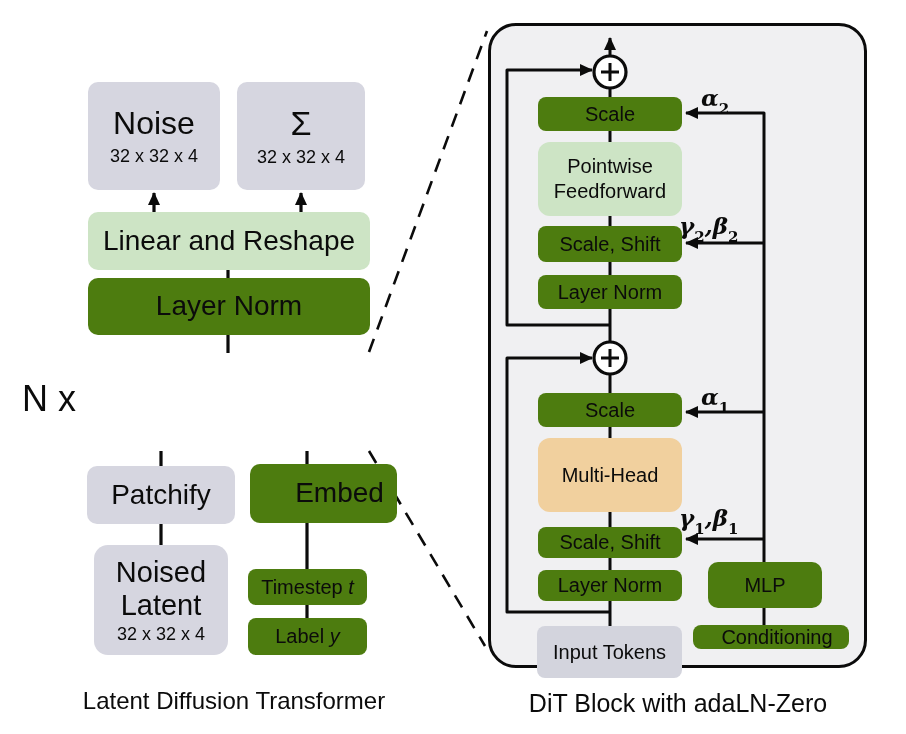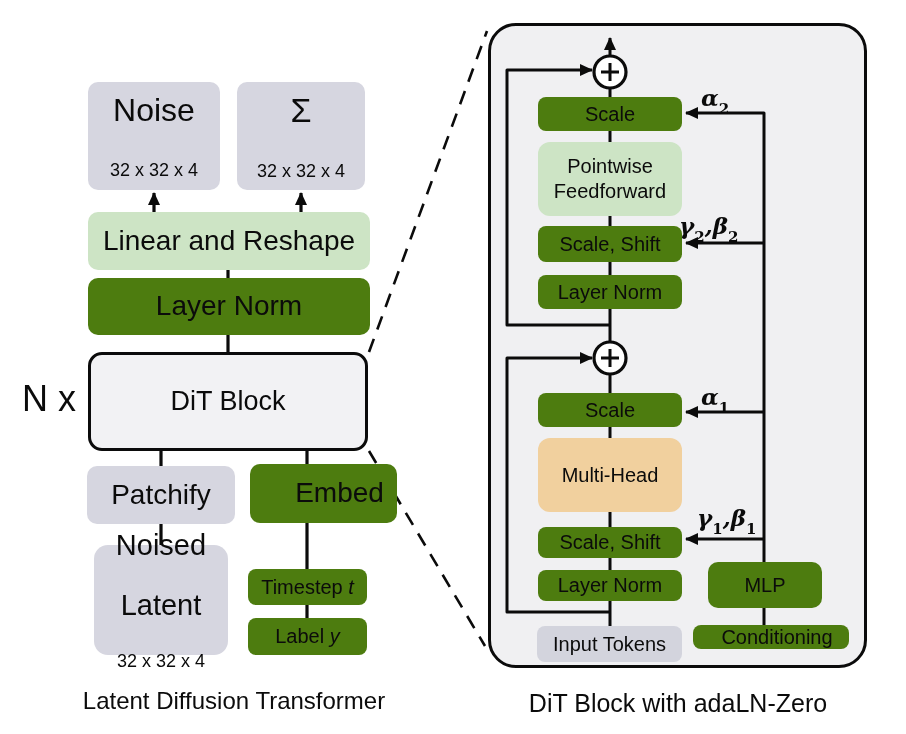--- a/index.html
+++ b/index.html
@@ -3,21 +3,21 @@
 <meta charset="utf-8">
 <style>
   html,body{margin:0;padding:0;background:#ffffff;}
   .stage{position:relative;width:906px;height:734px;background:#ffffff;overflow:hidden;
          font-family:"Liberation Sans",sans-serif;color:#0b0b0b;}
   .wires{position:absolute;left:0;top:0;pointer-events:none;}
   .box{position:absolute;display:flex;flex-direction:column;align-items:center;justify-content:center;
        border-radius:10px;text-align:center;line-height:1.15;}
   .blue{background:#4d7c0f;}
   .green{background:#cde4c5;}
-  .gray{background:#d6d6e0;gap:27px;}
+  .gray{background:#d6d6e0;}
   .graydk{background:#d3d4dd;}
   .orange{background:#f1d09e;}
   .outline{background:#f2f2f4;border:3px solid #0b0b0b;border-radius:14px;}
   .panel{position:absolute;left:488px;top:23px;width:379px;height:645px;background:#f0f0f2;
          border:3px solid #0b0b0b;border-radius:28px;box-sizing:border-box;}
   .dims{font-size:18px;margin-top:4px;letter-spacing:0px;}
   .nx{position:absolute;left:0px;top:378px;width:76px;text-align:right;font-size:36px;}
   .caption{position:absolute;font-size:24px;text-align:center;color:#0b0b0b;}
   .greek{position:absolute;font-family:"DejaVu Serif",serif;font-style:italic;font-weight:600;
          font-size:23px;color:#0b0b0b;}
@@ -101,23 +101,20 @@
   </div>
 
   <div class="box green" style="left:88px;top:212px;width:282px;height:58px;font-size:28px;">
     <div>Linear and Reshape</div>
   </div>
 
   <div class="box blue" style="left:88px;top:278px;width:282px;height:57px;font-size:28px;">
     <div>Layer Norm</div>
   </div>
 
-  <div class="box outline" style="left:88px;top:352px;width:280px;height:99px;font-size:27px;box-sizing:border-box;">
-    <div>DiT Block</div>
-  </div>
 
   <div class="box gray" style="left:87px;top:466px;width:148px;height:58px;font-size:28px;">
     <div>Patchify</div>
   </div>
 
   <div class="box blue" style="left:250px;top:464px;width:115px;height:59px;font-size:28px;padding-left:32px;">
     <div>Embed</div>
   </div>
 
   <div class="box gray" style="left:94px;top:545px;width:134px;height:110px;border-radius:14px;">
@@ -162,40 +159,40 @@
   </div>
 
   <div class="box blue rlabel" style="left:538px;top:527px;width:144px;height:31px;border-radius:8px;">
     <div>Scale, Shift</div>
   </div>
 
   <div class="box blue rlabel" style="left:538px;top:570px;width:144px;height:31px;border-radius:8px;">
     <div>Layer Norm</div>
   </div>
 
-  <div class="box graydk rlabel" style="left:537px;top:626px;width:145px;height:36px;border-radius:8px;">
+  <div class="box graydk rlabel" style="left:537px;top:626px;width:145px;height:52px;border-radius:8px;">
     <div>Input Tokens</div>
   </div>
 
   <div class="box blue rlabel" style="left:708px;top:562px;width:114px;height:46px;border-radius:10px;">
     <div>MLP</div>
   </div>
 
   <div class="box blue rlabel" style="left:693px;top:625px;width:144px;height:24px;border-radius:8px;padding-left:12px;">
     <div>Conditioning</div>
   </div>
 
   <div class="greek" style="left:701px;top:84px;">
     <span>α</span><sub>2</sub>
   </div>
   <div class="greek" style="left:679px;top:212px;">
     <span>γ</span><sub>2</sub><span>,β</span><sub>2</sub>
   </div>
   <div class="greek" style="left:701px;top:383px;">
     <span>α</span><sub>1</sub>
   </div>
-  <div class="greek" style="left:697px;top:504px;">
+  <div class="greek" style="left:679px;top:504px;">
     <span>γ</span><sub>1</sub><span>,β</span><sub>1</sub>
   </div>
 
   <div class="caption" style="left:478px;top:689px;width:400px;font-size:25px;">DiT Block with adaLN-Zero</div>
 
 </div>
 
 </body></html>

